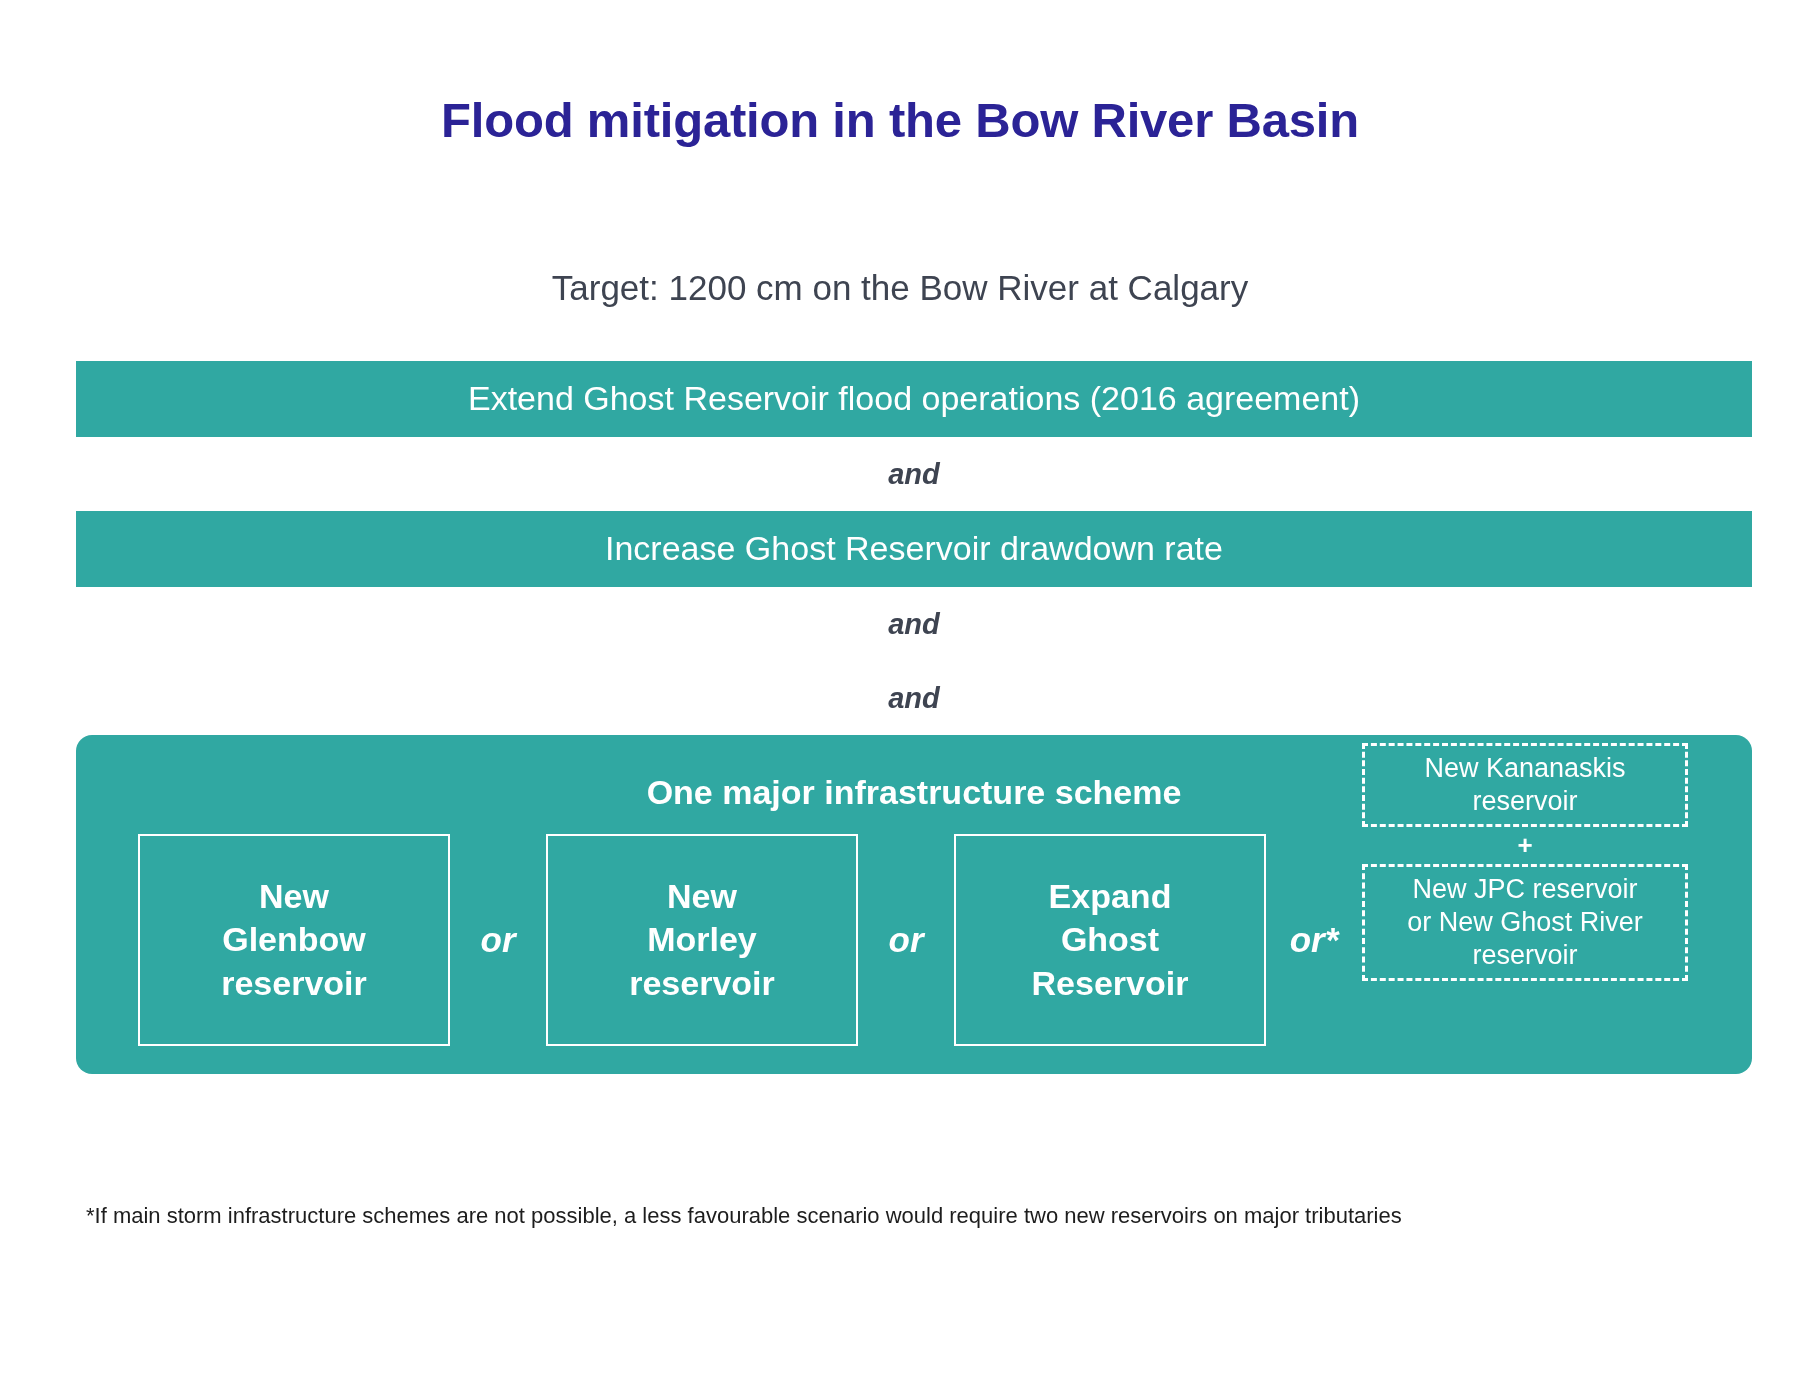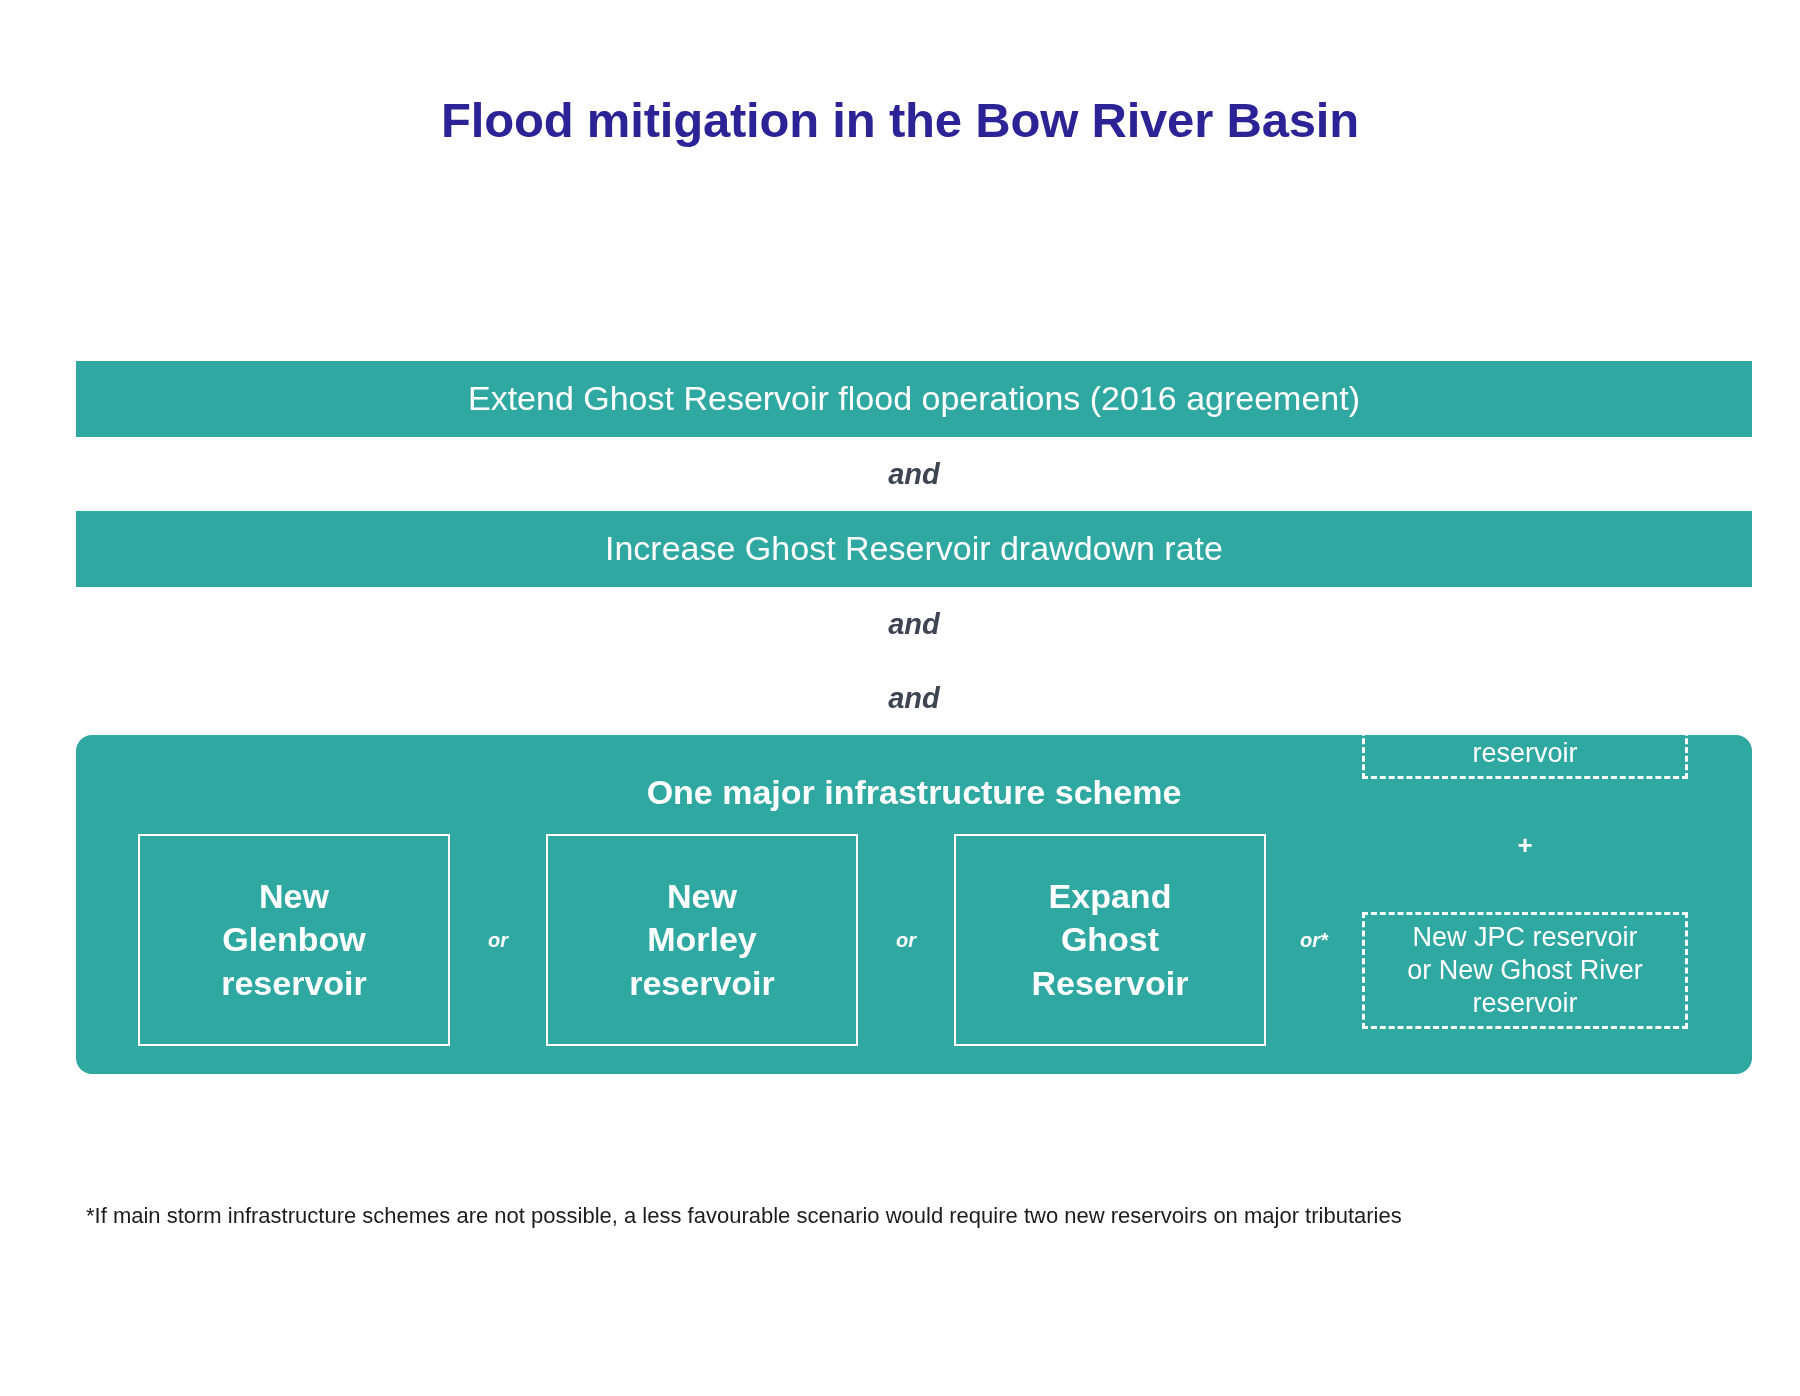--- a/index.html
+++ b/index.html
@@ -127,34 +127,33 @@
     line-height: 1.28;
     white-space: pre-line;
   }
 
   .or {
     width: 96px;
     display: flex;
     align-items: center;
     justify-content: center;
     color: #ffffff;
-    font-size: 20px;
+    font-size: 35px;
     font-style: italic;
     font-weight: bold;
   }
 
   .combo {
     width: 326px;
     height: 212px;
     display: flex;
     flex-direction: column;
     align-items: stretch;
     justify-content: center;
     margin-top: -78px;
-    gap: 48px;
   }
 
   .dashed-box {
     border: 3px dashed #ffffff;
     box-sizing: border-box;
     display: flex;
     align-items: center;
     justify-content: center;
     color: #ffffff;
     font-size: 27px;
@@ -188,20 +187,21 @@
     text-align: left;
   }
 </style>
 </head>
 <body>
 
 <div class="page">
 
   <div class="title">Flood mitigation in the Bow River Basin</div>
 
+  <div class="subtitle">Target: 1200 cm on the Bow River at Calgary</div>
 
   <div class="stack">
 
     <div class="bar">
       <span class="bar-label">Extend Ghost Reservoir flood operations (2016 agreement)</span>
     </div>
 
     <div class="connector">and</div>
 
     <div class="bar">

